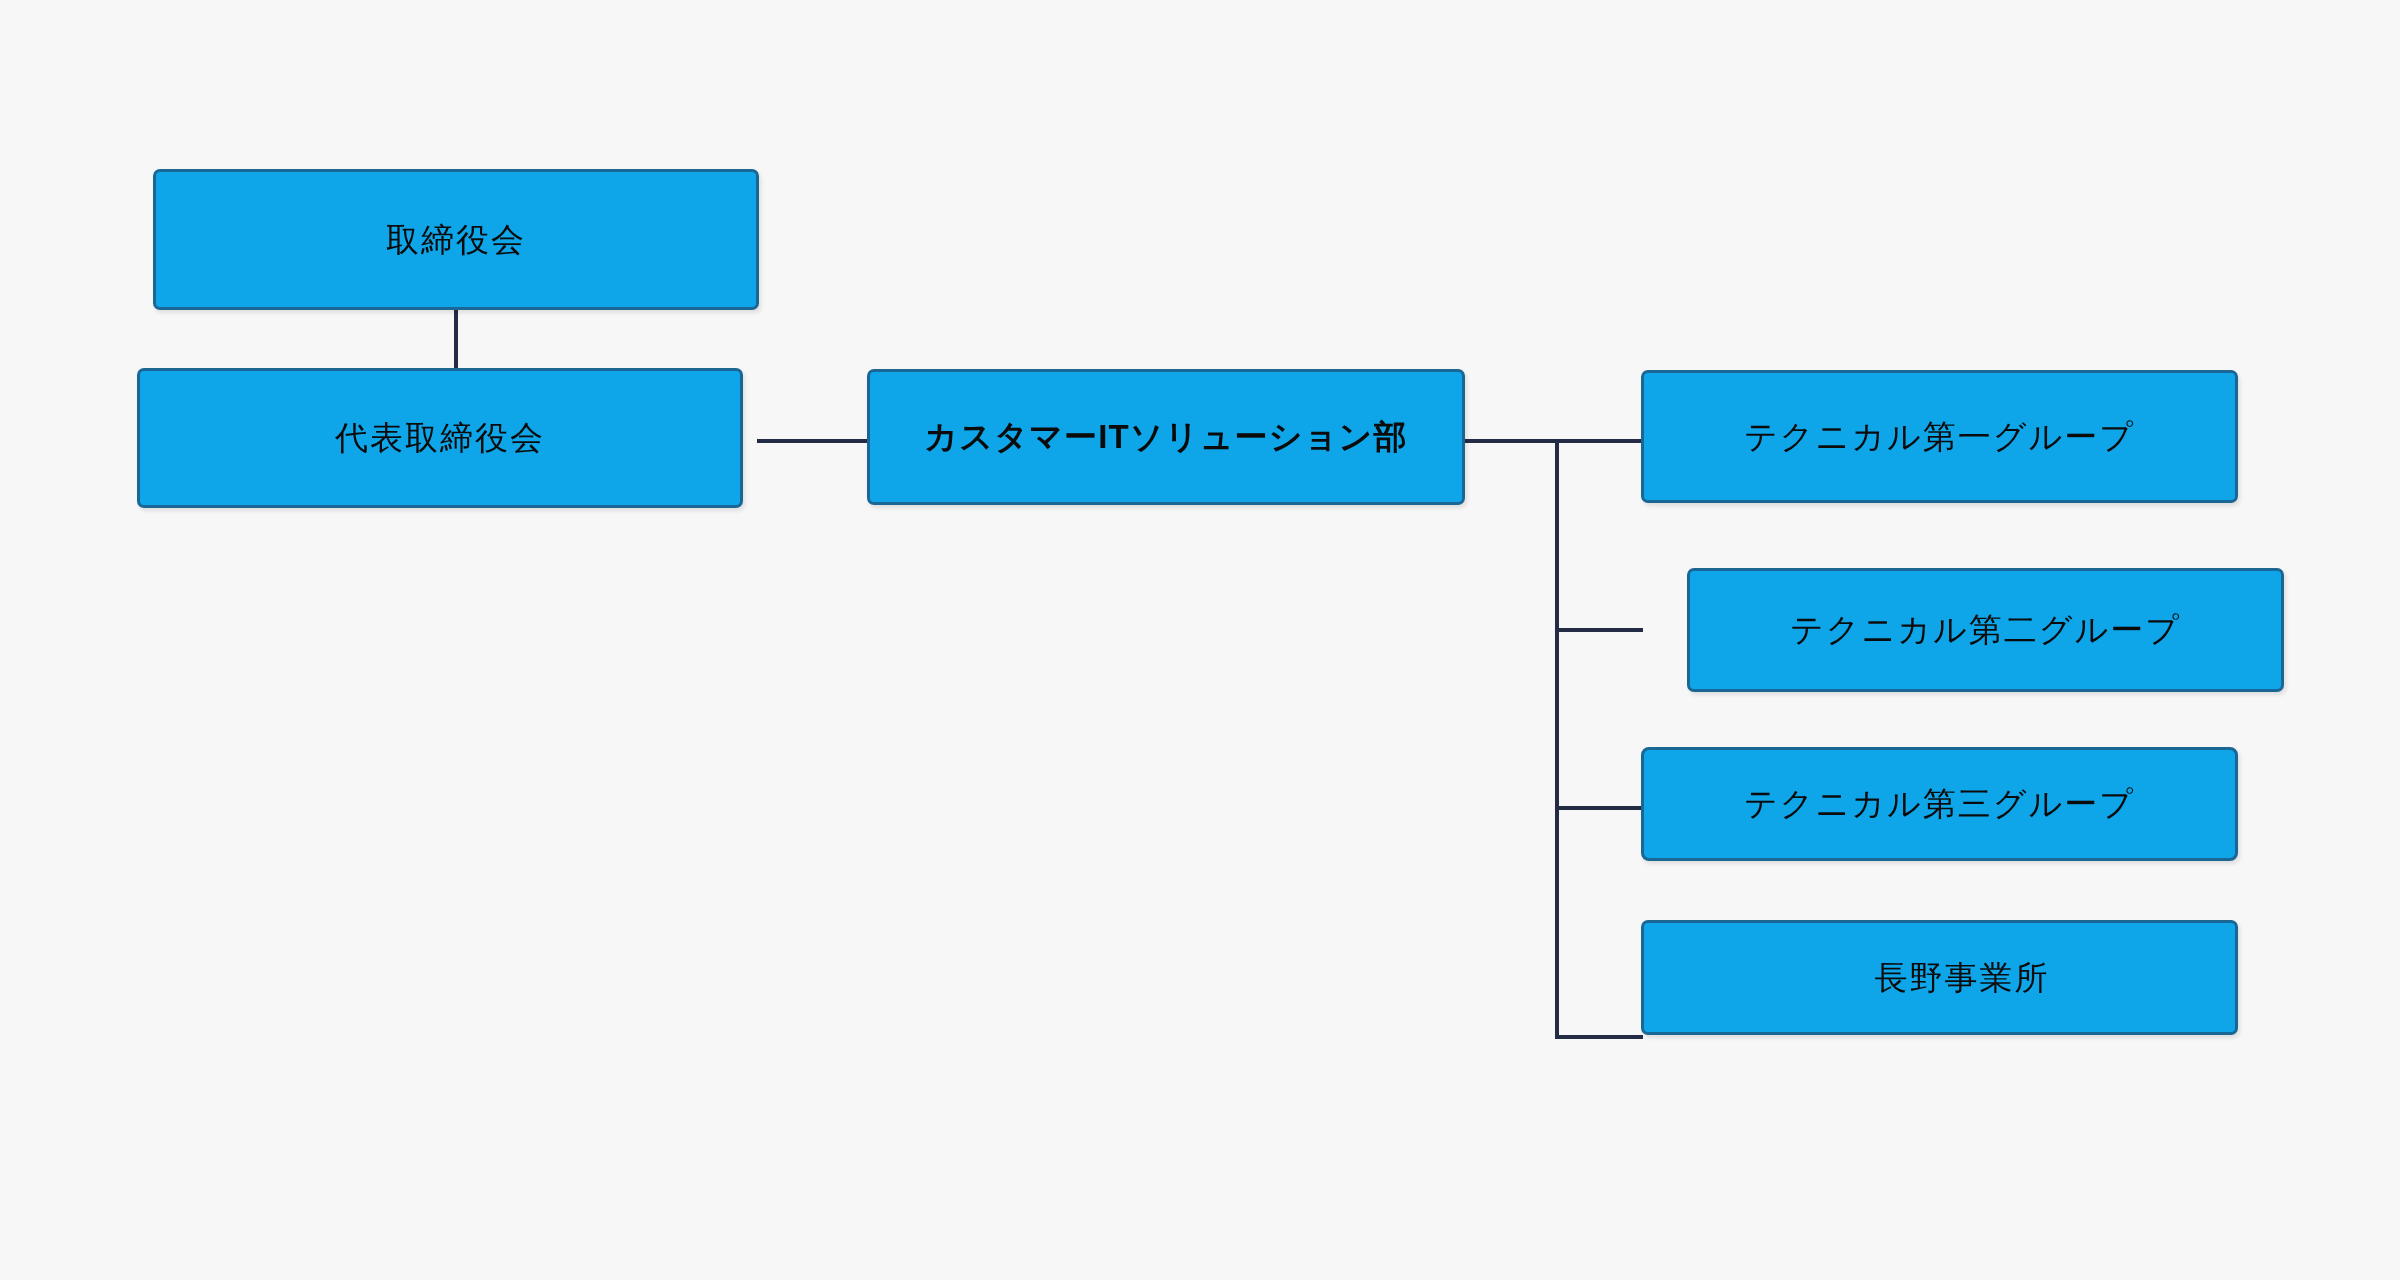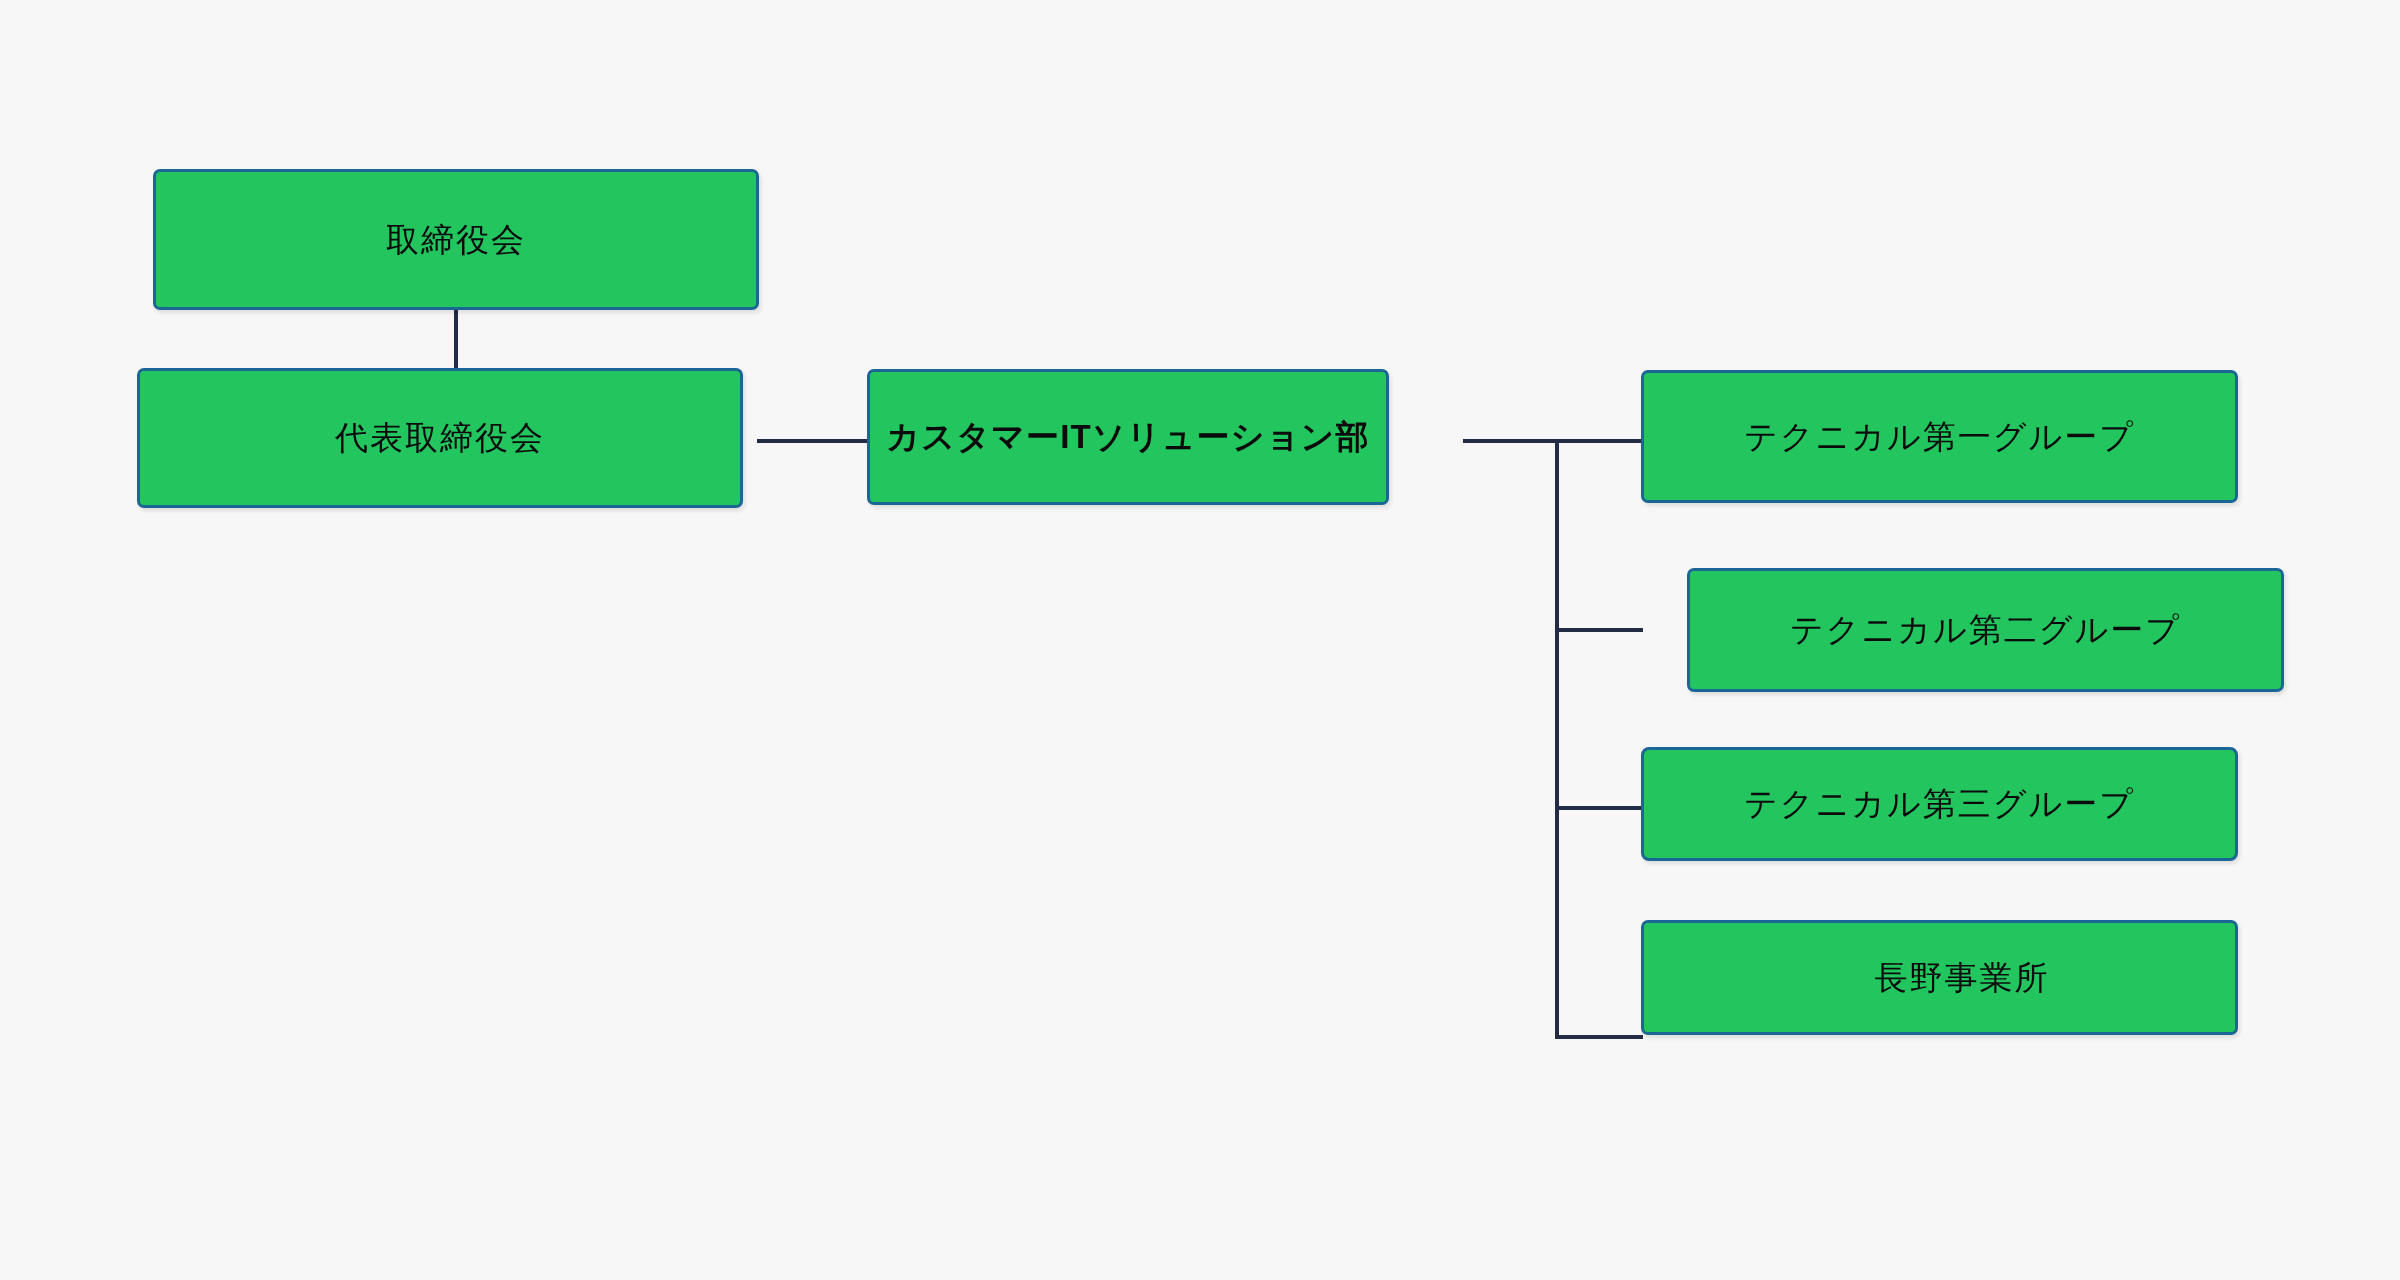--- a/index.html
+++ b/index.html
@@ -14,21 +14,21 @@
   #org-chart-canvas {
     position: relative;
     width: 2400px;
     height: 1280px;
     background: #f7f7f7;
     overflow: hidden;
   }
   .node-box {
     position: absolute;
     box-sizing: border-box;
-    background: #22c55e;
+    background: #0ea5e9;
     border: 3px solid #1a6694;
     border-radius: 7px;
     box-shadow: 2px 3px 4px rgba(0, 0, 0, 0.10);
     display: flex;
     align-items: center;
     justify-content: center;
     z-index: 3;
   }
   .node-label {
     color: #0b0b0b;
@@ -47,21 +47,21 @@
     position: absolute;
     background: #232b45;
     z-index: 1;
   }
   .connector.h { height: 4px; }
   .connector.v { width: 4px; }
 
   
   #box-board          { left: 153px;  top: 169px;  width: 606px;  height: 141px; }
   #box-rep-board      { left: 137px;  top: 368px;  width: 606px;  height: 140px; }
-  #box-division       { left: 867px;  top: 369px;  width: 522px;  height: 136px; }
+  #box-division       { left: 867px;  top: 369px;  width: 598px;  height: 136px; }
   #box-tech-1         { left: 1641px; top: 370px;  width: 597px;  height: 133px; }
   #box-tech-2         { left: 1641px; top: 568px;  width: 597px;  height: 124px; margin-left: 46px; }
   #box-tech-3         { left: 1641px; top: 747px;  width: 597px;  height: 114px; border-radius: 8px; }
   #box-nagano         { left: 1641px; top: 920px;  width: 597px;  height: 115px; padding-left: 45px; }
 
   
   #conn-board-to-rep        { left: 454px;  top: 308px;  height: 62px;  }
   #conn-rep-to-division     { left: 757px;  top: 439px;  width: 112px; }
   #conn-division-to-trunk   { left: 1463px; top: 439px;  width: 96px;  }
   #conn-trunk-vertical      { left: 1555px; top: 439px;  height: 600px; }

